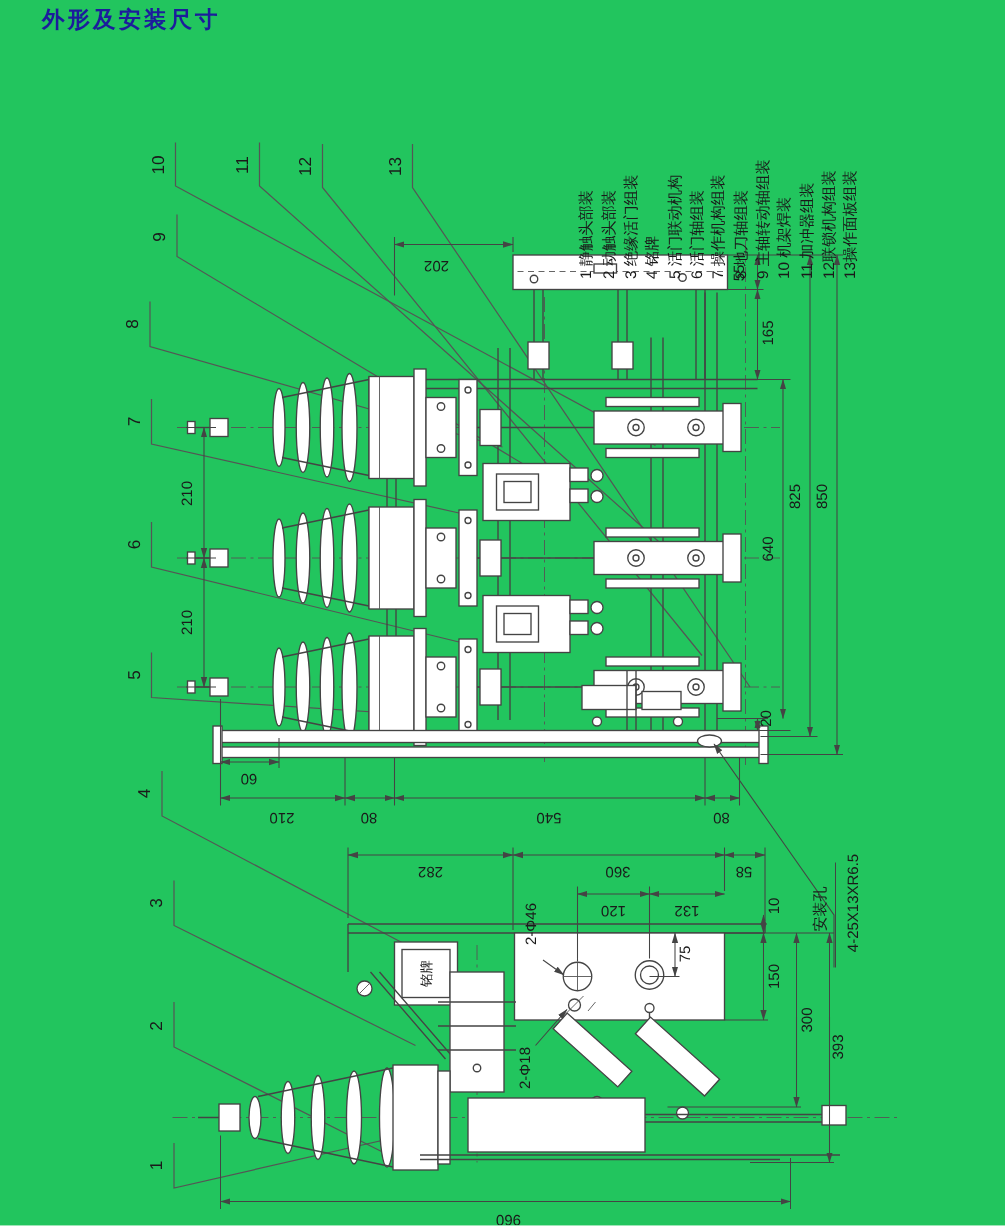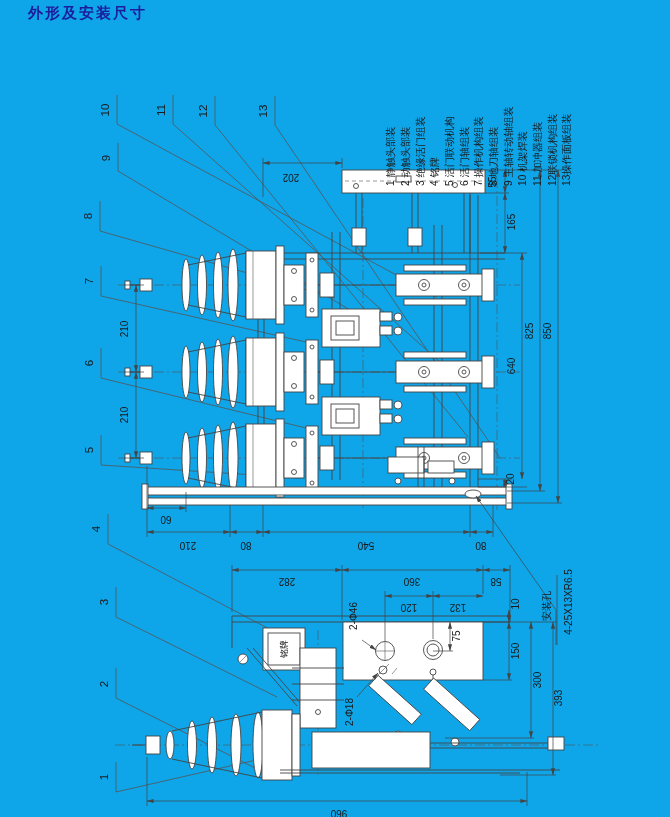--- a/index.html
+++ b/index.html
@@ -1,16 +1,16 @@
 <!DOCTYPE html>
 <html><head>
 <meta charset="utf-8">
 <style>
   html,body{margin:0;padding:0;background:#ffffff;}
-  #page{position:relative;width:670px;height:817px;background:#0ea5e9;overflow:hidden;
+  #page{position:relative;width:670px;height:817px;background:#22c55e;overflow:hidden;
         font-family:"Liberation Sans",sans-serif;}
   #title{position:absolute;left:28px;top:4px;font-size:15px;font-weight:bold;
          color:#1c1c9c;letter-spacing:2px;}
   svg{position:absolute;left:0;top:0;}
   .ln{fill:none;stroke:#444;stroke-width:0.9;}
   .fw{fill:#fff;stroke:#444;stroke-width:0.9;}
   .thin{fill:none;stroke:#555;stroke-width:0.6;}
   .cl{fill:none;stroke:#555;stroke-width:0.6;stroke-dasharray:10 3 2 3;}
   .dsh{fill:none;stroke:#555;stroke-width:0.6;stroke-dasharray:4 3;}
   .dim{fill:none;stroke:#444;stroke-width:0.7;}

